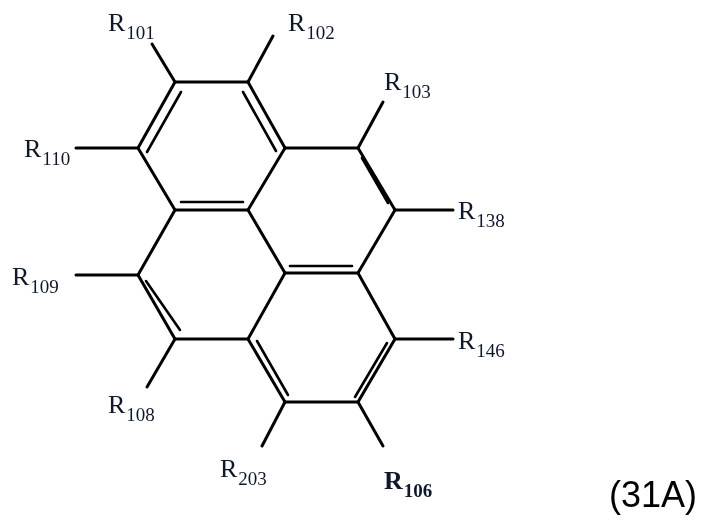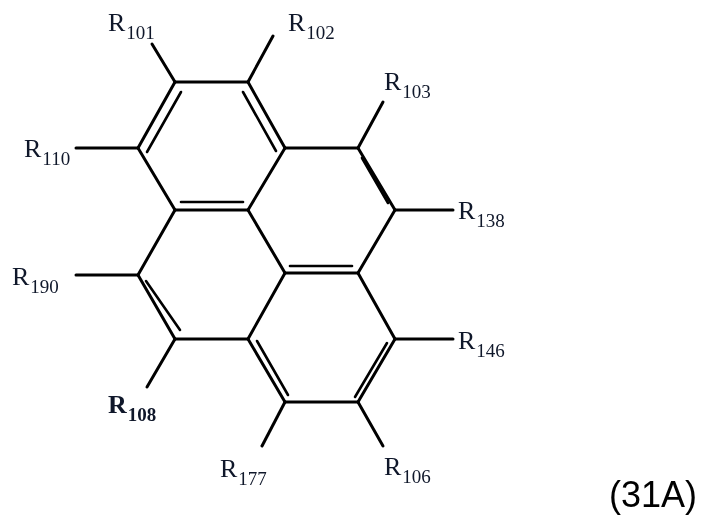--- a/index.html
+++ b/index.html
@@ -76,29 +76,29 @@
 </div>
 <div class="label" style="left:384px; top:69px;">
   <span>R</span><span class="sub">103</span>
 </div>
 <div class="label" style="left:458px; top:198px;">
   <span>R</span><span class="sub">138</span>
 </div>
 <div class="label" style="left:458px; top:328px;">
   <span>R</span><span class="sub">146</span>
 </div>
-<div class="label" style="left:384px; top:454px;">
+<div class="label" style="left:384px; top:468px;font-weight:bold;">
   <span>R</span><span class="sub">106</span>
 </div>
 <div class="label" style="left:220px; top:456px;">
-  <span>R</span><span class="sub">177</span>
+  <span>R</span><span class="sub">203</span>
 </div>
-<div class="label" style="left:108px; top:392px;font-weight:bold;">
+<div class="label" style="left:108px; top:392px;">
   <span>R</span><span class="sub">108</span>
 </div>
 <div class="label" style="left:12px; top:264px;">
-  <span>R</span><span class="sub">190</span>
+  <span>R</span><span class="sub">109</span>
 </div>
 <div class="label" style="left:12px; top:136px;margin-left:12px;">
   <span>R</span><span class="sub">110</span>
 </div>
 
 <div class="caption">(31A)</div>
 
 </body></html>

